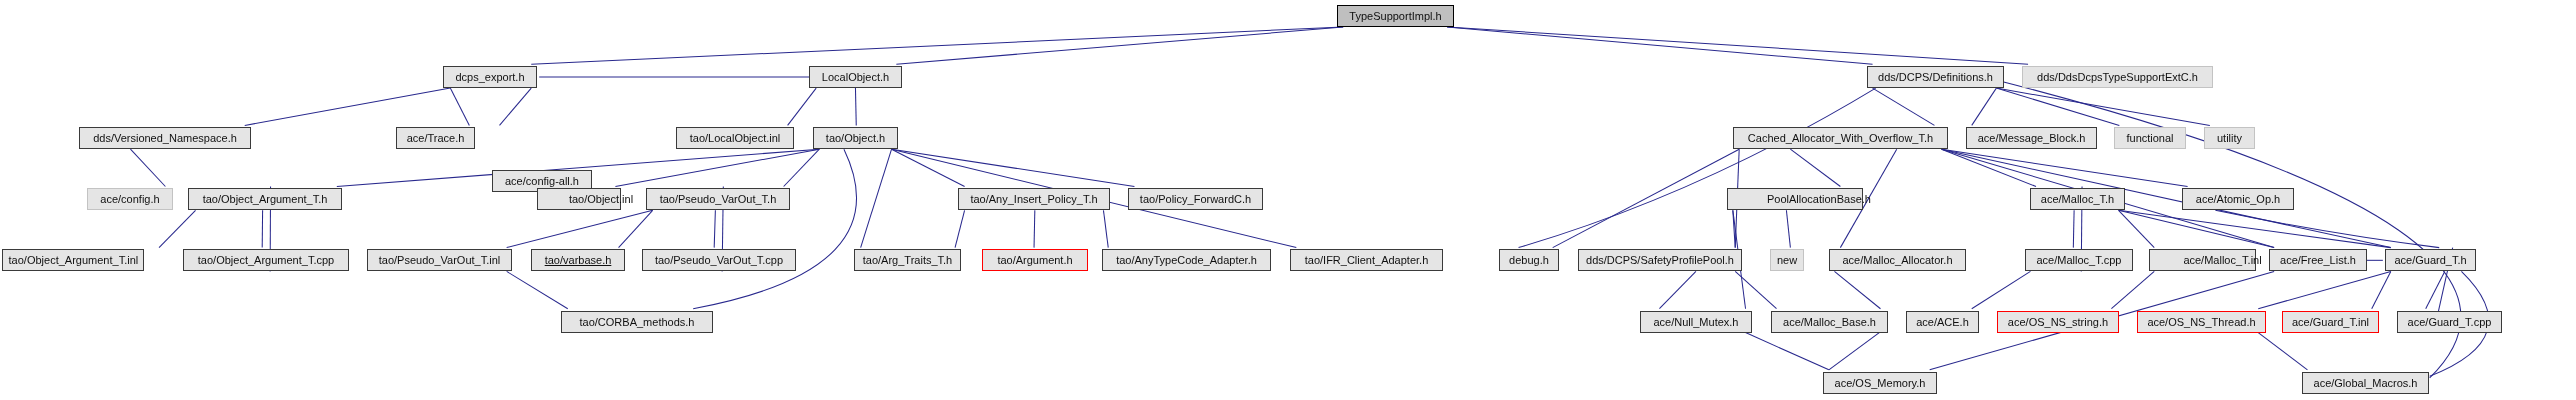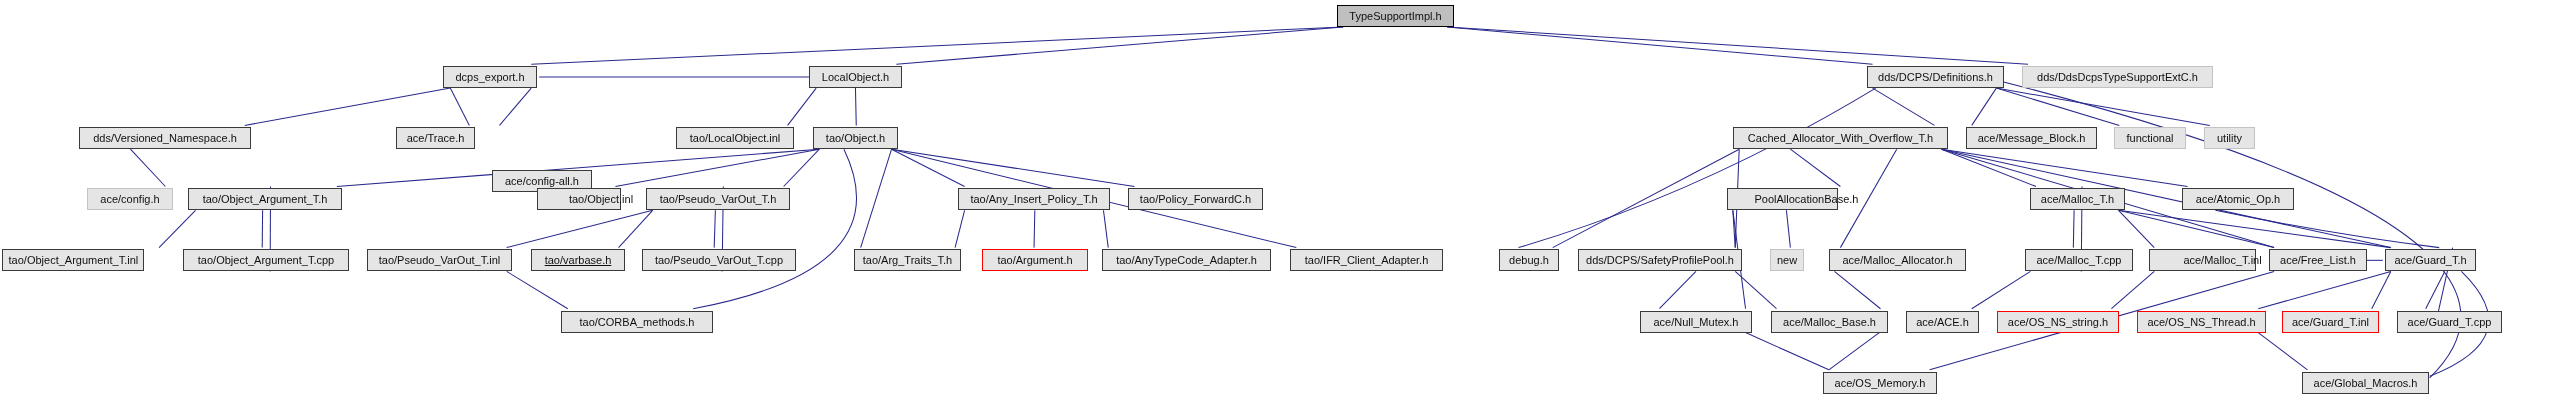--- a/index.html
+++ b/index.html
@@ -112,21 +112,21 @@
     <div class="node normal" title="Cached_Allocator_With_Overflow_T.h" style="left: 1733px; top: 127px; width: 215px; height: 22px;">Cached_Allocator_With_Overflow_T.h</div>
     <div class="node normal" title="ace/Message_Block.h" style="left: 1966px; top: 127px; width: 131px; height: 22px;">ace/Message_Block.h</div>
     <div class="node light" title="functional" style="left: 2114px; top: 127px; width: 72px; height: 22px;">functional</div>
     <div class="node light" title="utility" style="left: 2204px; top: 127px; width: 51px; height: 22px;">utility</div>
     <div class="node light" title="ace/config.h" style="left: 87px; top: 188px; width: 86px; height: 22px;">ace/config.h</div>
     <div class="node normal" title="tao/Object_Argument_T.h" style="left: 188px; top: 188px; width: 154px; height: 22px;">tao/Object_Argument_T.h</div>
     <div class="node normal" title="tao/Object.inl" style="left: 537px; top: 188px; width: 84px; height: 22px; padding-left: 44px;">tao/Object.inl</div>
     <div class="node normal" title="tao/Pseudo_VarOut_T.h" style="left: 646px; top: 188px; width: 144px; height: 22px;">tao/Pseudo_VarOut_T.h</div>
     <div class="node normal" title="tao/Any_Insert_Policy_T.h" style="left: 958px; top: 188px; width: 152px; height: 22px;">tao/Any_Insert_Policy_T.h</div>
     <div class="node normal" title="tao/Policy_ForwardC.h" style="left: 1128px; top: 188px; width: 135px; height: 22px;">tao/Policy_ForwardC.h</div>
-    <div class="node normal" title="PoolAllocationBase.h" style="left: 1727px; top: 188px; width: 111px; height: 22px; padding-left: 48px;">PoolAllocationBase.h</div>
+    <div class="node normal" title="PoolAllocationBase.h" style="left: 1727px; top: 188px; width: 136px; height: 22px; padding-left: 48px;">PoolAllocationBase.h</div>
     <div class="node normal" title="ace/Malloc_T.h" style="left: 2030px; top: 188px; width: 95px; height: 22px;">ace/Malloc_T.h</div>
     <div class="node normal" title="ace/Atomic_Op.h" style="left: 2182px; top: 188px; width: 112px; height: 22px;">ace/Atomic_Op.h</div>
     <div class="node normal" title="tao/Object_Argument_T.inl" style="left: 2.4px; top: 249px; width: 142px; height: 22px;">tao/Object_Argument_T.inl</div>
     <div class="node normal" title="tao/Object_Argument_T.cpp" style="left: 183px; top: 249px; width: 166px; height: 22px;">tao/Object_Argument_T.cpp</div>
     <div class="node normal" title="tao/Pseudo_VarOut_T.inl" style="left: 367px; top: 249px; width: 145px; height: 22px;">tao/Pseudo_VarOut_T.inl</div>
     <div class="node normal" title="tao/varbase.h" style="left: 531px; top: 249px; width: 94px; height: 22px; text-decoration: underline;">tao/varbase.h</div>
     <div class="node normal" title="tao/Pseudo_VarOut_T.cpp" style="left: 642px; top: 249px; width: 154px; height: 22px;">tao/Pseudo_VarOut_T.cpp</div>
     <div class="node normal" title="tao/Arg_Traits_T.h" style="left: 854px; top: 249px; width: 107px; height: 22px;">tao/Arg_Traits_T.h</div>
     <div class="node red" title="tao/Argument.h" style="left: 982px; top: 249px; width: 106px; height: 22px;">tao/Argument.h</div>
     <div class="node normal" title="tao/AnyTypeCode_Adapter.h" style="left: 1102px; top: 249px; width: 169px; height: 22px;">tao/AnyTypeCode_Adapter.h</div>

